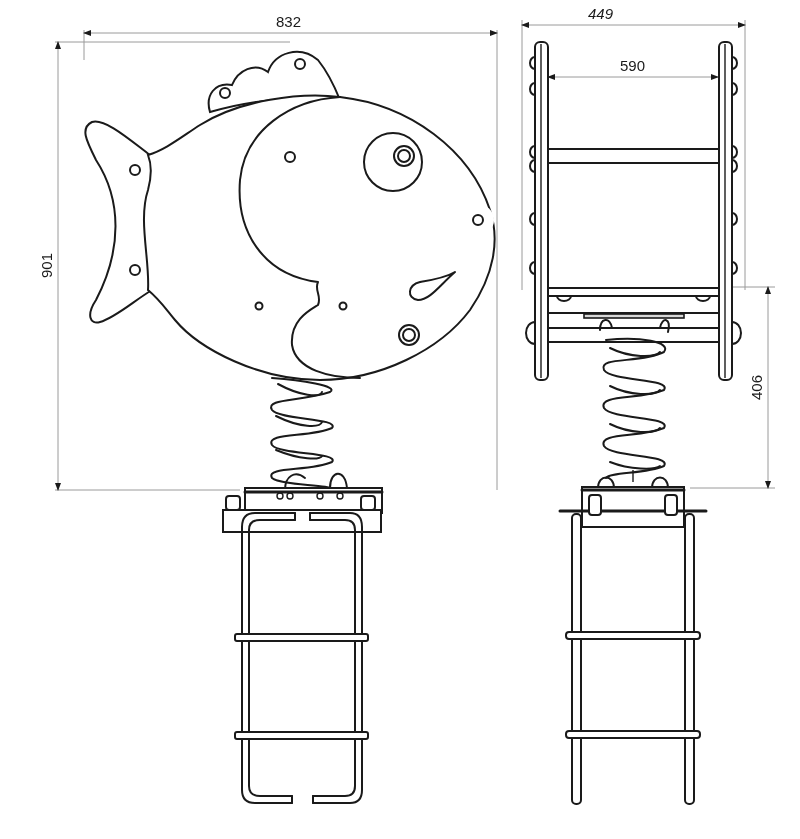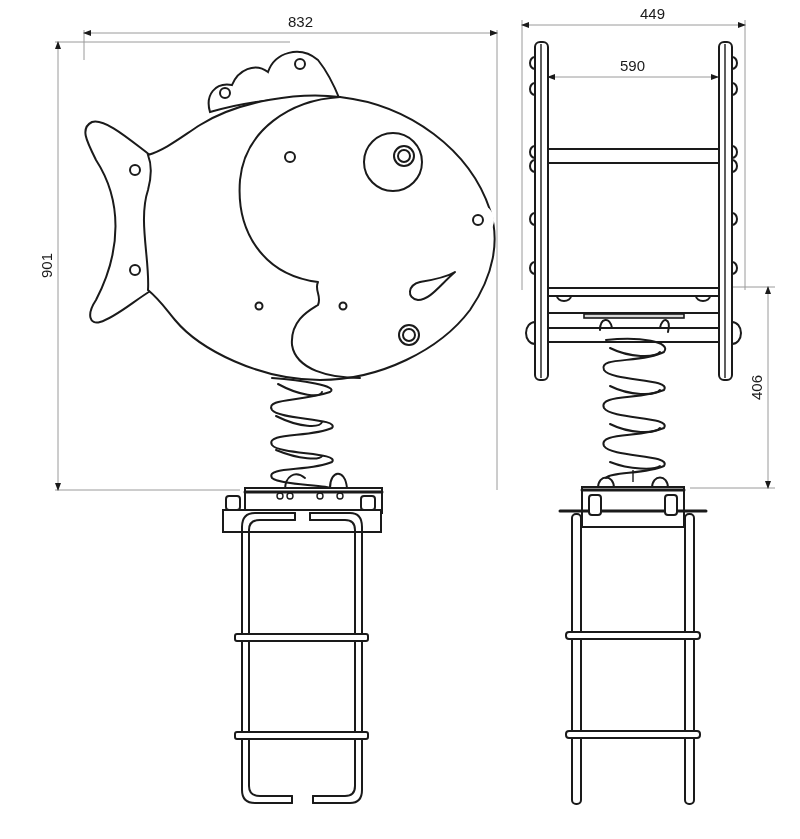--- a/index.html
+++ b/index.html
@@ -165,17 +165,17 @@
     <rect class="fillw" x="665" y="495" width="12" height="20" rx="3"></rect>
 
     <rect class="fillw" x="572" y="514" width="9" height="290" rx="4"></rect>
     <rect class="fillw" x="685" y="514" width="9" height="290" rx="4"></rect>
 
     <rect class="fillw" x="566" y="632" width="134" height="7" rx="3"></rect>
     <rect class="fillw" x="566" y="731" width="134" height="7" rx="3"></rect>
   </g>
 </svg>
 
-<div class="dim-label" style="left:288px; top:14px;">832</div>
+<div class="dim-label" style="left:276px; top:14px;">832</div>
 <div class="dim-label rot" style="left:34px; top:258px;">901</div>
-<div class="dim-label" style="left:640px; top:6px;">449</div>
+<div class="dim-label" style="left:588px; top:6px;font-style:italic;">449</div>
 <div class="dim-label" style="left:620px; top:58px;">590</div>
 <div class="dim-label rot" style="left:744px; top:380px;">406</div>
 
 </body></html>

